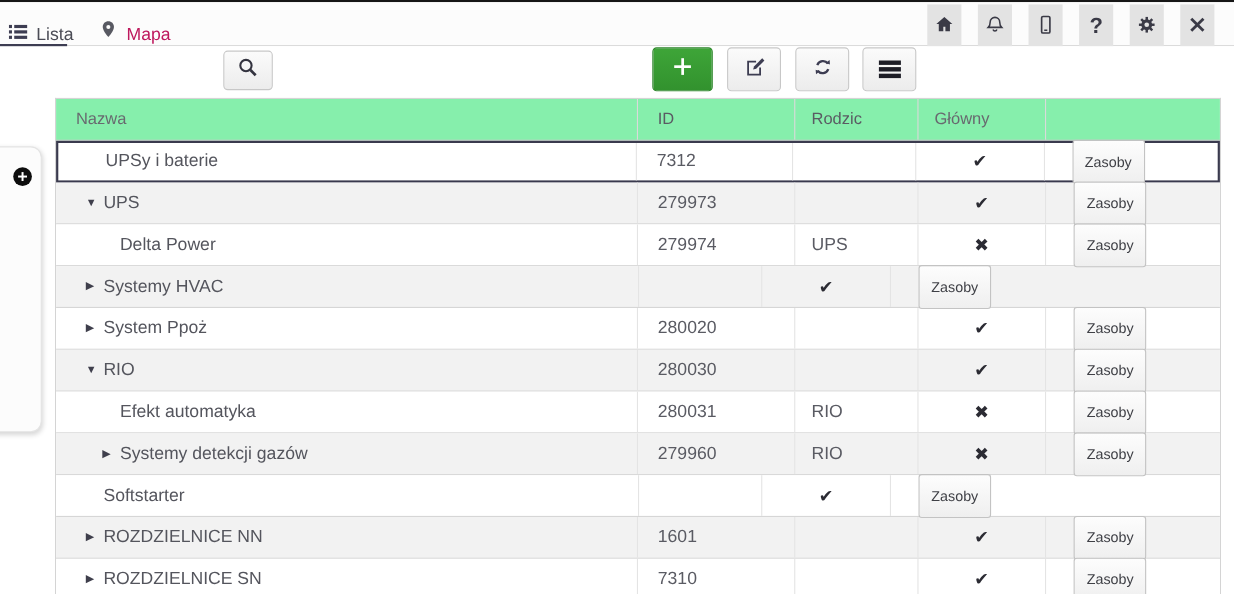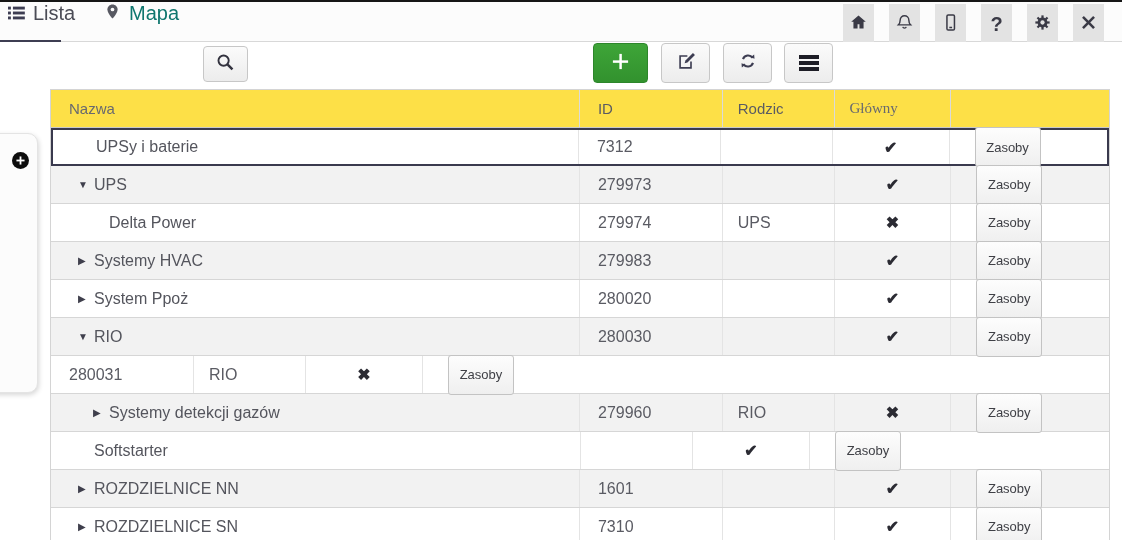--- a/index.html
+++ b/index.html
@@ -3,24 +3,24 @@
 <meta charset="utf-8">
 <style>
   * { margin:0; padding:0; box-sizing:border-box; }
   html,body { width:1122px; height:540px; overflow:hidden; background:#fff;
     font-family:"Liberation Sans","DejaVu Sans",sans-serif; color:#54555d; }
   .topline { position:absolute; left:0; top:0; width:1122px; height:2px; background:#161616; }
 
   
   .tabbar { position:absolute; left:0; top:2px; width:1122px; height:40px;
     background:#fcfcfc; border-bottom:1px solid #d8d8d8; }
-  .tab { position:absolute; top:0; height:39px; display:flex; align-items:flex-start; gap:8px;
-    font-size:20px; cursor:default; }
+  .tab { position:absolute; top:0; height:39px; display:flex; align-items:flex-end; gap:8px;
+    font-size:16px; cursor:default; }
   .tab-lista { left:8px; color:#4b4c56; }
-  .tab-mapa  { left:104px; color:#0f766e; }
+  .tab-mapa  { left:90px; color:#be185d; }
   .tab-underline { position:absolute; left:0; top:38px; width:61px; height:3px; background:#3d3d52; }
 
   .winicons { position:absolute; left:843px; top:2px; display:flex; gap:15px; }
   .winbtn { width:31px; height:41px; background:#e3e3e3; display:flex; align-items:center;
     justify-content:center; color:#3a3a46; }
   .help-glyph { font-size:20px; font-weight:bold; color:#3a3a46; }
 
   
   .toolbar { position:absolute; left:0; top:42px; width:1122px; height:46px; background:#fff; }
   .search-input { position:absolute; left:4px; top:4px; width:184px; height:36px;
@@ -44,35 +44,35 @@
     background:#fcfcfc; border:1px solid #e4e4e4; border-radius:0 10px 10px 0;
     box-shadow:1px 2px 5px rgba(0,0,0,0.16); }
   .plus-circle { position:absolute; left:21px; top:18px; width:17px; height:17px;
     border-radius:50%; background:#0d0d0d; display:flex; align-items:center; justify-content:center; }
   .filter-label { position:absolute; left:10px; bottom:34px; font-size:14px; color:#5a5b63;
     transform:rotate(-90deg); transform-origin:left bottom; white-space:nowrap; }
 
   
   .grid { position:absolute; left:50px; top:89px; width:1060px;
     border:1px solid #d4d4d4; border-bottom:none; }
-  .thead { display:flex; height:38px; background:#fde047; border-bottom:1px solid #c9c9c9;
+  .thead { display:flex; height:38px; background:#86efac; border-bottom:1px solid #c9c9c9;
     align-items:center; font-size:15px; color:#68696f; }
   .thead .th { height:100%; display:flex; align-items:center; padding-left:18px;
     border-right:1px solid #dadada; }
   .thead .th:last-child { border-right:none; }
   .trow { display:flex; height:38px; background:#fff; border-bottom:1px solid #d6d6d6;
     align-items:stretch; font-size:16px; color:#54555d; }
   .trow.gray { background:#f2f2f2; }
   .trow.selected { border:2px solid #3a3a4e; }
   .td { display:flex; align-items:center; border-right:1px solid #e4e4e4; }
   .td:last-child { border-right:none; }
   .c-name   { width:530px; } .trow.selected .c-name { width:528px; }
   .c-id     { width:143px; padding-left:18px; color:#5a5b63; }
   .c-parent { width:112px; padding-left:15px; color:#5a5b63; }
-  .c-main   { width:117px; justify-content:center;font-family:Liberation Serif, serif; }
+  .c-main   { width:117px; justify-content:center; }
   .c-act    { width:158px; padding-left:25px; }
   .tri { display:inline-block; width:16px; font-size:10px; color:#3f3f4c; flex:0 0 16px; }
   .flag { font-size:16px; font-weight:bold; color:#2b2b33; }
   .zasoby { width:66px; height:40px; border:1px solid #c3c3c3; border-radius:3px;
     background:linear-gradient(#fdfdfd,#efefef); font-size:13px; color:#3f4046;
     font-family:inherit; cursor:pointer; }
 </style>
 </head>
 <body>
 
@@ -266,21 +266,20 @@
         </div>
     <div class="td c-act">
           <button class="zasoby">Zasoby</button>
         </div>
   </div>
       <div class="trow gray">
     <div class="td c-name" style="padding-left: 27px;">
       <span class="tri">▶</span>
       <span class="rname">Systemy HVAC</span>
     </div>
-    <div class="td c-id">279983</div>
     <div class="td c-parent"></div>
     <div class="td c-main">
           <span class="flag">✔</span>
         </div>
     <div class="td c-act">
           <button class="zasoby">Zasoby</button>
         </div>
   </div>
       <div class="trow">
     <div class="td c-name" style="padding-left: 27px;">
@@ -304,20 +303,24 @@
     <div class="td c-id">280030</div>
     <div class="td c-parent"></div>
     <div class="td c-main">
           <span class="flag">✔</span>
         </div>
     <div class="td c-act">
           <button class="zasoby">Zasoby</button>
         </div>
   </div>
       <div class="trow">
+    <div class="td c-name" style="padding-left: 42px;">
+      <span class="tri" style="visibility: hidden;"></span>
+      <span class="rname">Efekt automatyka</span>
+    </div>
     <div class="td c-id">280031</div>
     <div class="td c-parent">RIO</div>
     <div class="td c-main">
           <span class="flag">✖</span>
         </div>
     <div class="td c-act">
           <button class="zasoby">Zasoby</button>
         </div>
   </div>
       <div class="trow gray">

